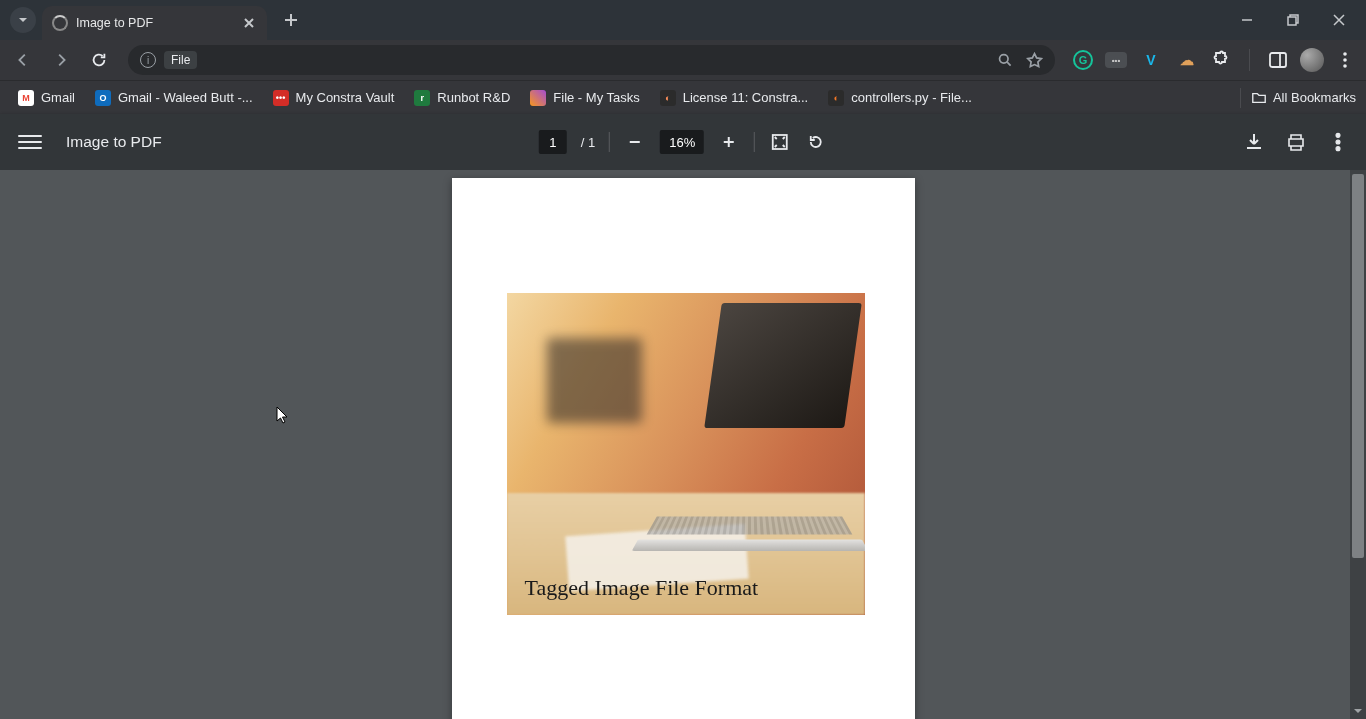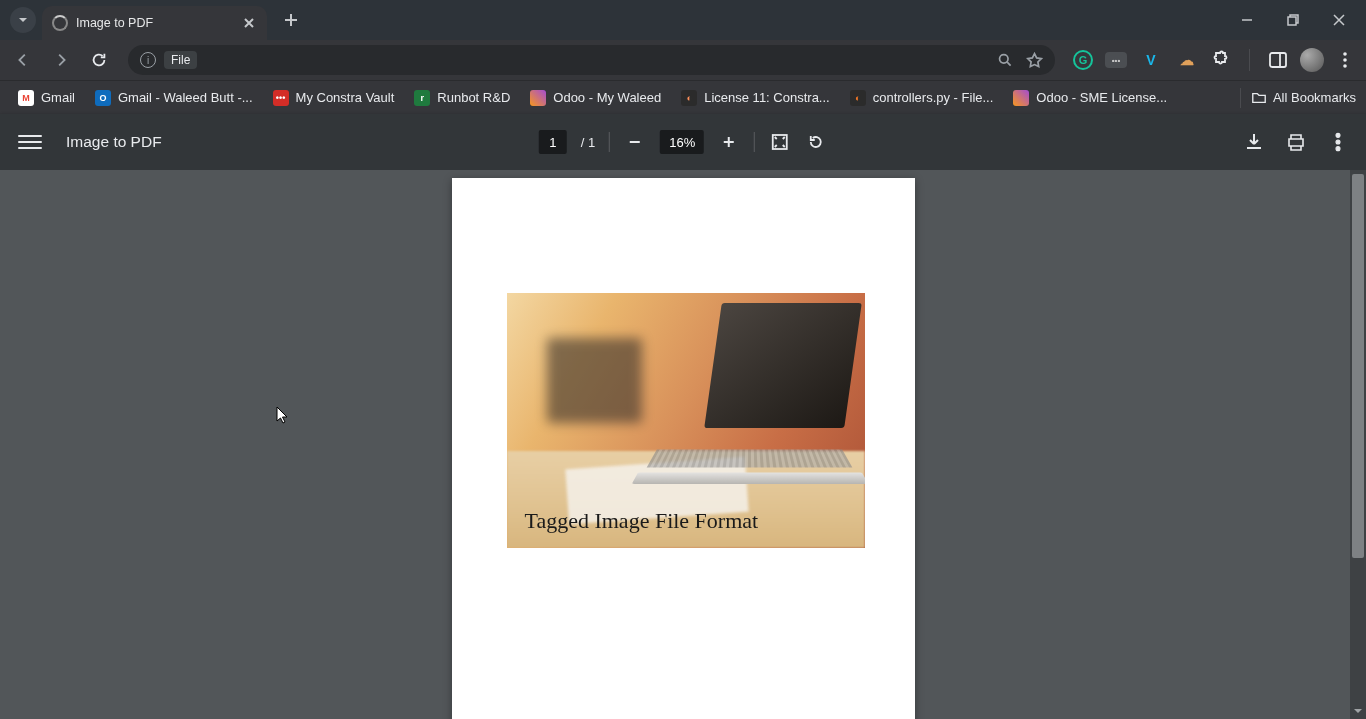--- a/index.html
+++ b/index.html
@@ -165,21 +165,21 @@
 .page{
   width:463px;
   background:#fff;
   margin: 8px auto 0;
   height: 720px;
   box-shadow: 0 2px 8px rgba(0,0,0,.35);
   padding: 115px 55px 0;
 }
 .img-block{
   width: 358px;
-  height: 255px;
+  height: 322px;
   position:relative;
   overflow:hidden;
   background: linear-gradient(120deg, #f3d7a2 0%, #e9b56d 22%, #d8905a 48%, #c86e46 70%, #a84f35 100%);
 }
 
 .desk{position:absolute;left:0;right:0;bottom:0;height:38%;background:linear-gradient(180deg,#e8cfa5 0%,#e1c493 50%,#d8b67e 100%);filter:blur(1px);}
 .laptop-screen{position:absolute;right:12px;top:10px;width:140px;height:125px;background:linear-gradient(140deg,#4b4540,#1d1915);border-radius:3px;transform:skewX(-8deg);}
 .laptop-base{position:absolute;right:0;bottom:60px;width:230px;height:20px;background:linear-gradient(180deg,#e4e3e1,#b8b6b2);transform:perspective(300px) rotateX(55deg);border-radius:2px;}
 .laptop-keys{position:absolute;right:18px;bottom:72px;width:195px;height:36px;background:repeating-linear-gradient(90deg,#888 0 3px,#aaa 3px 6px);transform:perspective(300px) rotateX(60deg);opacity:.6;}
 .bg-monitor{position:absolute;left:40px;top:45px;width:95px;height:85px;background:#3a322c;filter:blur(6px);opacity:.6;border-radius:4px;}
@@ -306,33 +306,29 @@
       <div class="bm">
         <div class="bm-icon" style="background: rgb(211, 45, 39);">•••</div>
         <span>My Constra Vault</span>
       </div>
       <div class="bm">
         <div class="bm-icon" style="background: rgb(31, 122, 62);">r</div>
         <span>Runbot R&amp;D</span>
       </div>
       <div class="bm">
         <div class="bm-icon" style="background: linear-gradient(45deg, rgb(247, 151, 30), rgb(164, 76, 211));"></div>
-        <span>Odoo - My Waleed</span>
+        <span>File - My Tasks</span>
       </div>
       <div class="bm">
         <div class="bm-icon" style="background: rgb(43, 43, 43); color: rgb(255, 143, 90);">◐</div>
         <span>License 11: Constra...</span>
       </div>
       <div class="bm">
         <div class="bm-icon" style="background: rgb(43, 43, 43); color: rgb(243, 119, 38);">◐</div>
         <span>controllers.py - File...</span>
-      </div>
-      <div class="bm">
-        <div class="bm-icon" style="background: linear-gradient(45deg, rgb(247, 151, 30), rgb(164, 76, 211));"></div>
-        <span>Odoo - SME License...</span>
       </div>
     </div>
   <div class="bookmarks-spacer"></div>
   <div class="bm-sep"></div>
   <div class="all-bm">
     <svg viewBox="0 0 18 18">
         <path d="M2 4h5l2 2h7v8H2z"></path>
       </svg>
     <span>All Bookmarks</span>
   </div>

